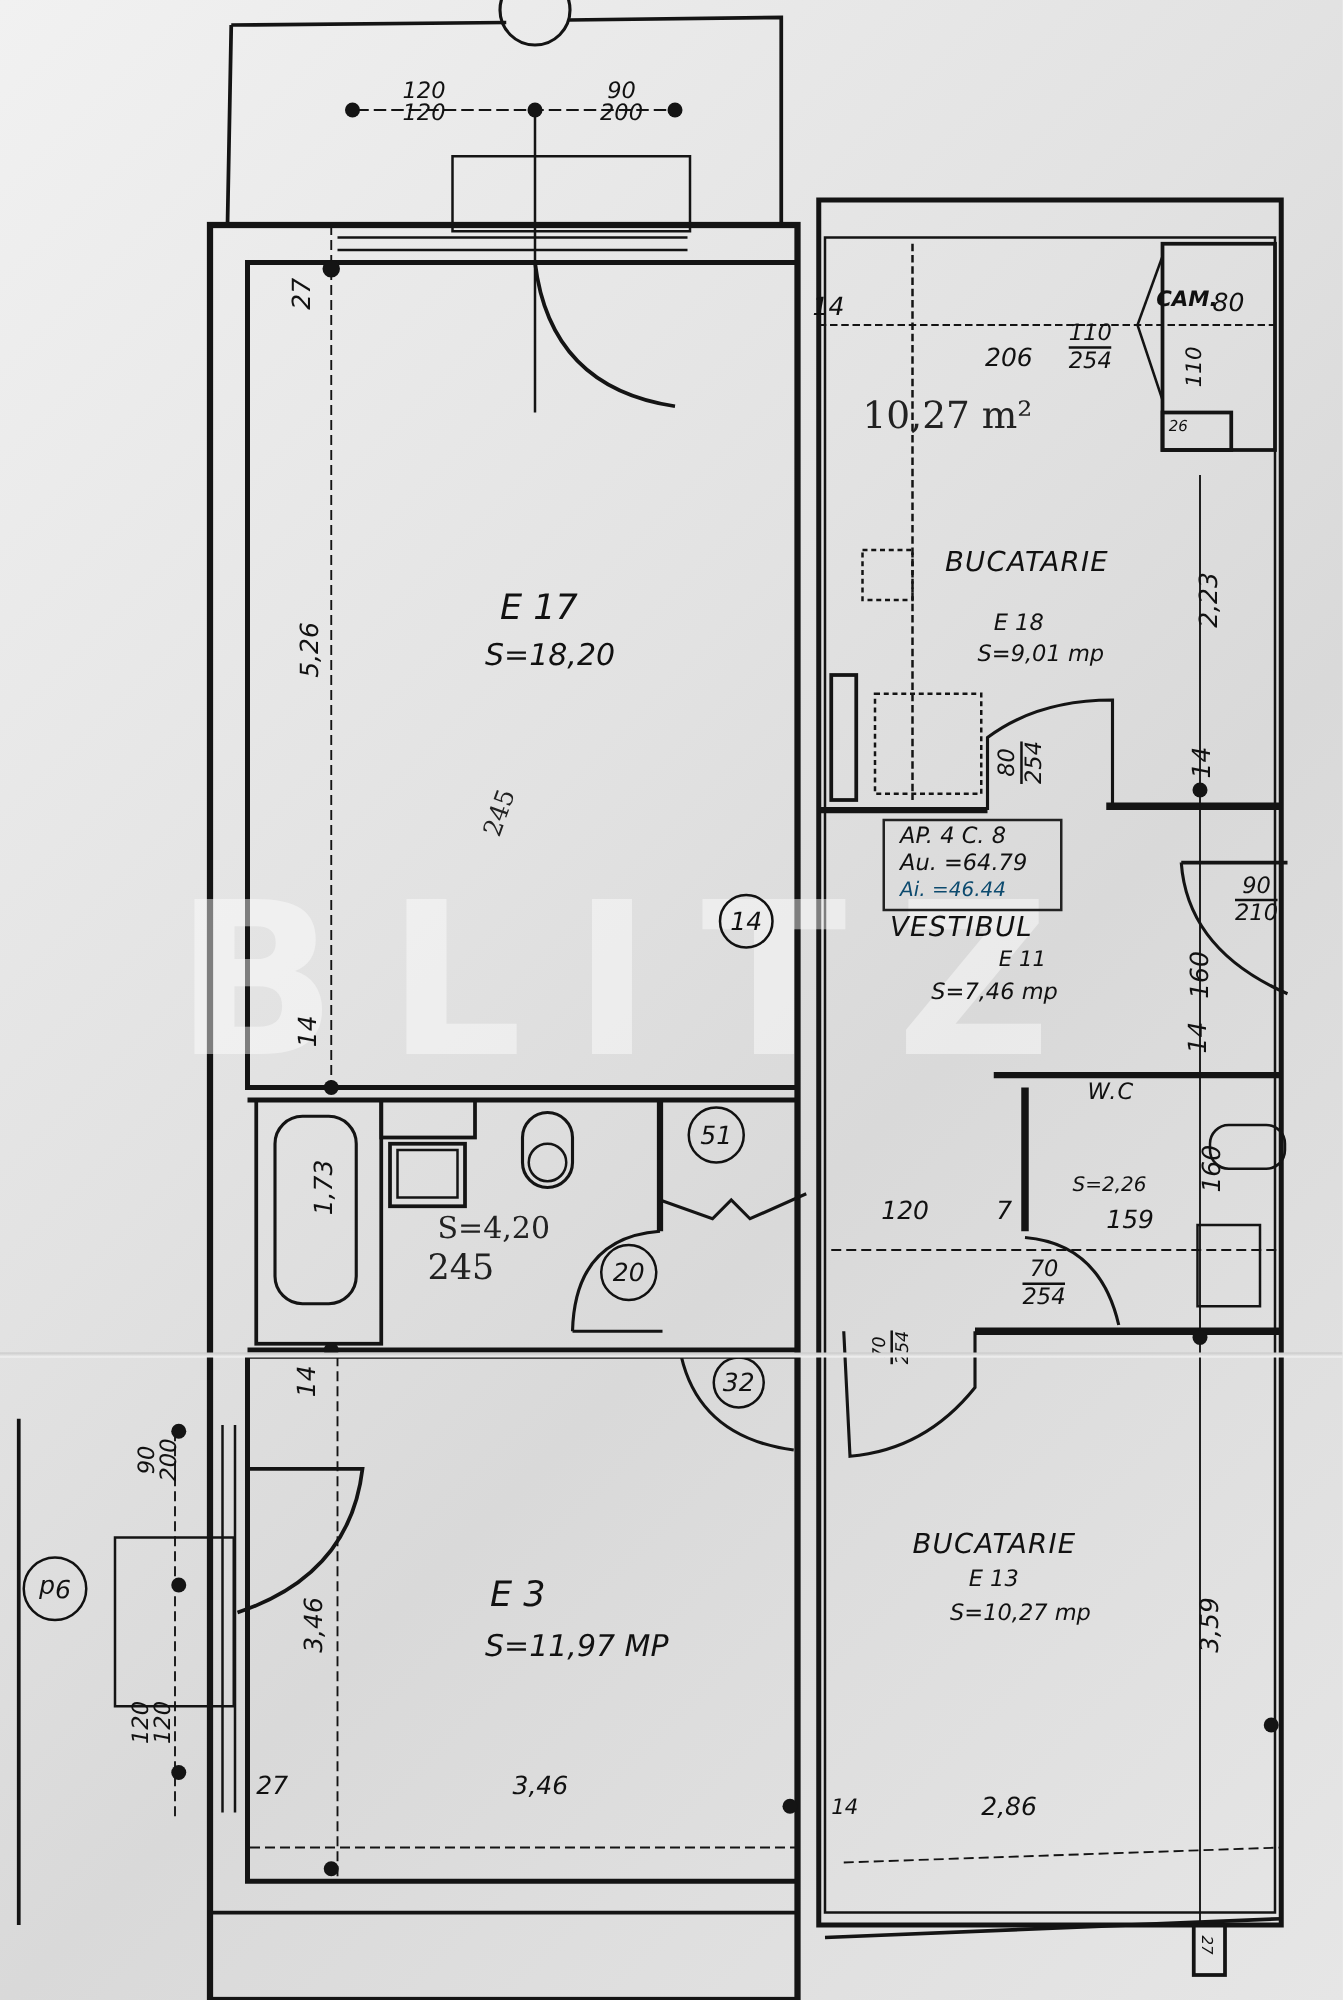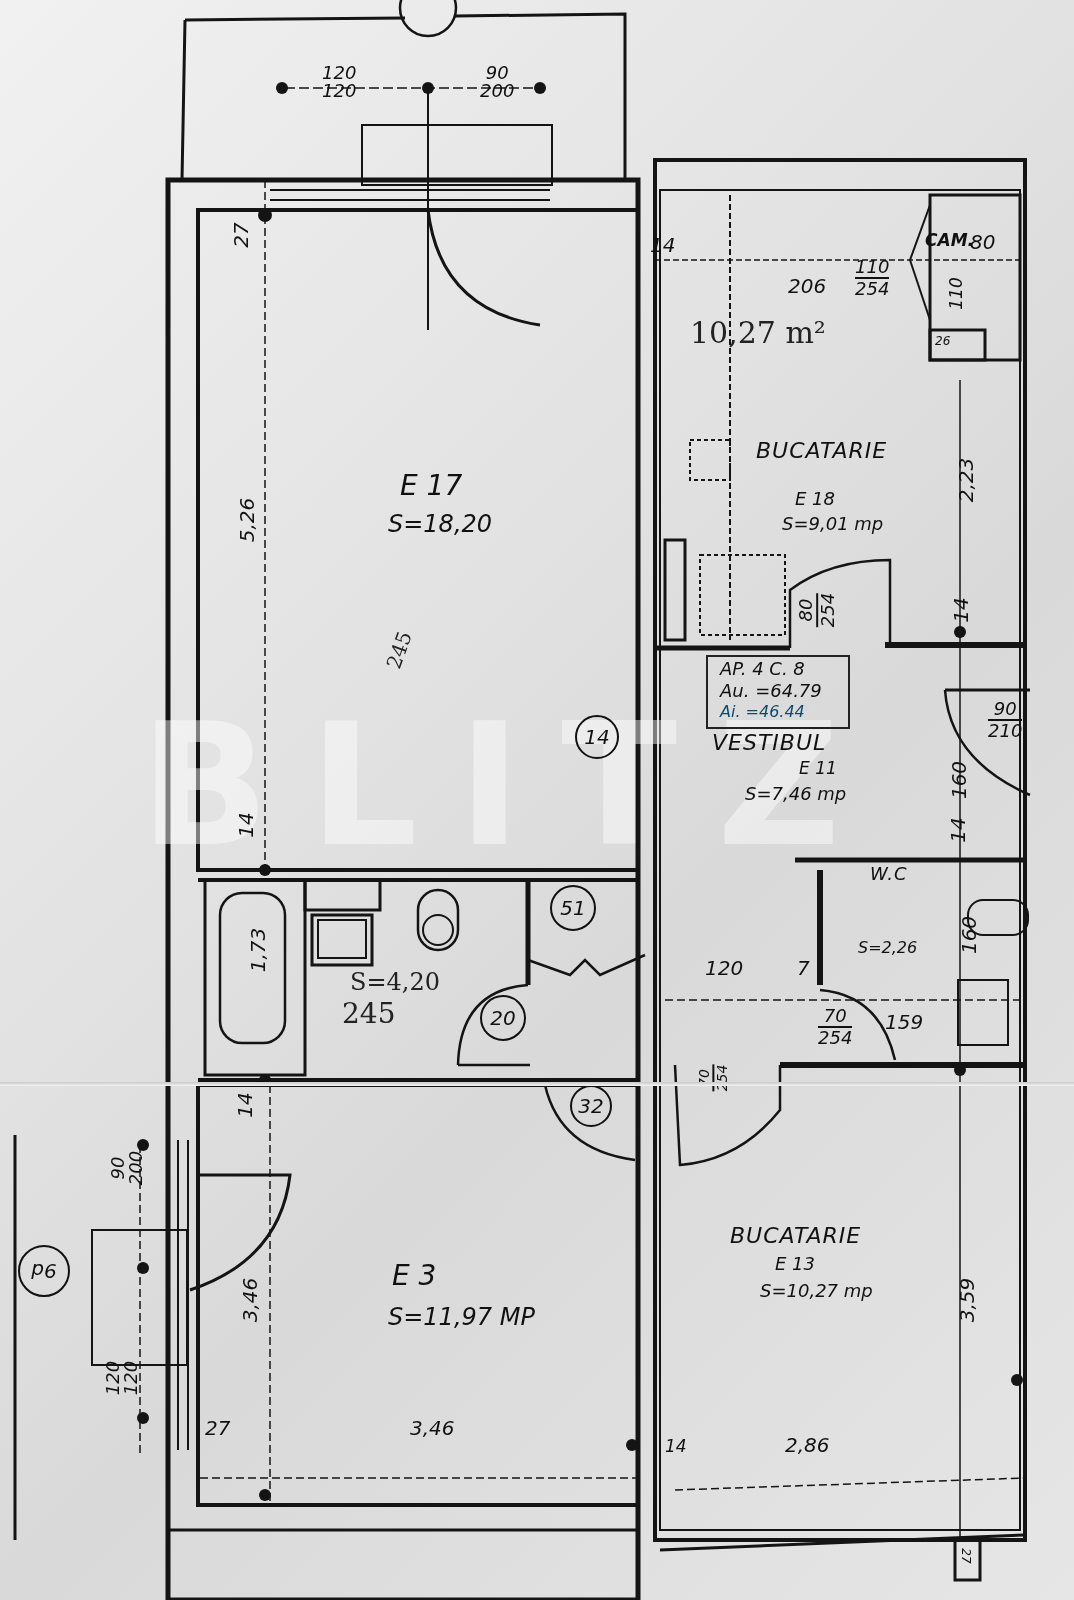--- a/index.html
+++ b/index.html
@@ -181,21 +181,21 @@
 <div class="lbl dimv dim" style="left:945px;top:820px;">14</div>
 <div class="lbl frac" style="left:988px;top:700px;">
   <span>90</span>
   <span class="bar"></span>
   <span>210</span>
 </div>
 <div class="lbl dim" style="left:705px;top:958px;">120</div>
 
 <div class="lbl room-name" style="left:870px;top:865px;font-size:18px;">W.C</div>
 <div class="lbl" style="left:858px;top:940px;font-size:16px;">S=2,26</div>
-<div class="lbl dim" style="left:885px;top:965px;margin-top:47px;">159</div>
+<div class="lbl dim" style="left:885px;top:965px;">159</div>
 <div class="lbl dimv dim" style="left:950px;top:925px;">160</div>
 <div class="lbl dim" style="left:797px;top:958px;">7</div>
 <div class="lbl frac" style="left:818px;top:1007px;">
   <span>70</span>
   <span class="bar"></span>
   <span>254</span>
 </div>
 
 <div class="lbl dimv dim" style="left:236px;top:940px;">1,73</div>
 <div class="lbl room-area hand" style="left:350px;top:970px;">S=4,20</div>

